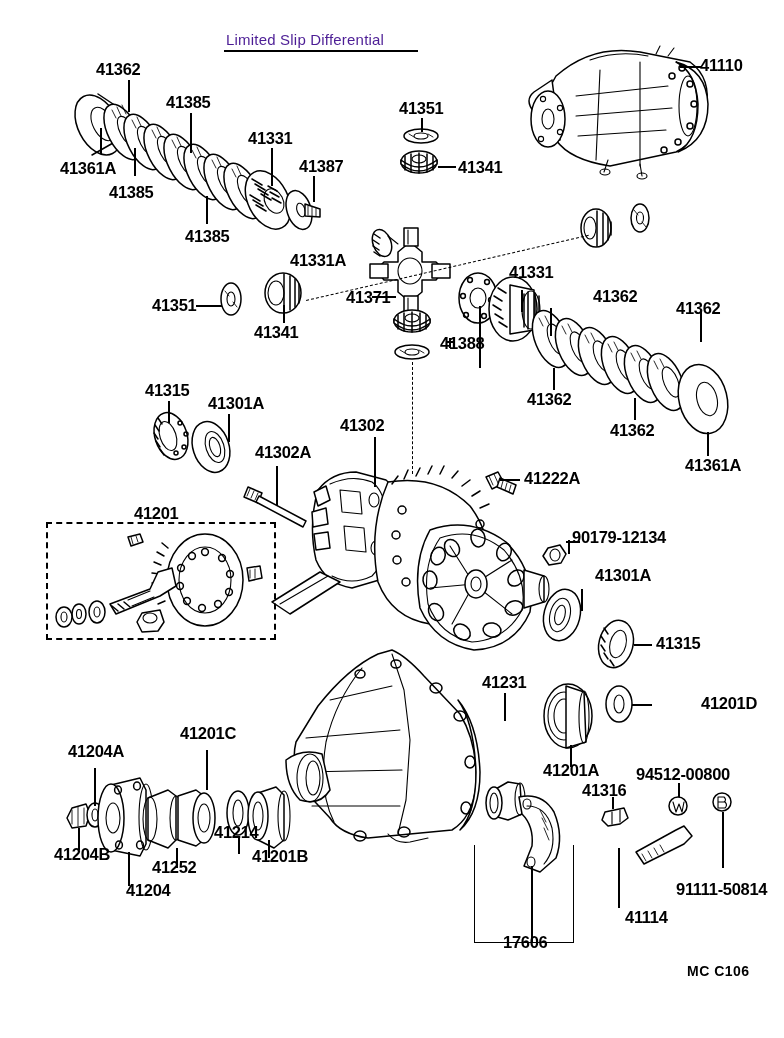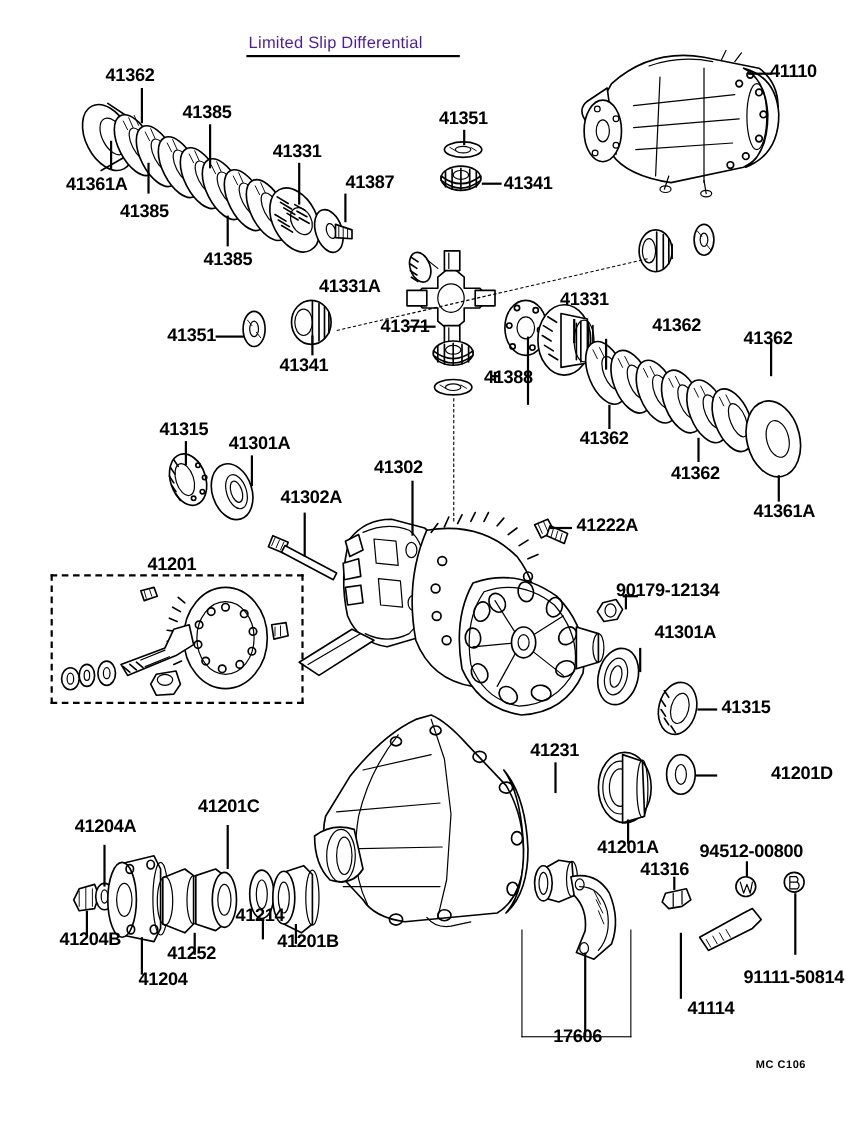--- a/index.html
+++ b/index.html
@@ -57,21 +57,21 @@
     border-top:1.6px dashed #000;
     transform-origin:0 0;
   }
   .axis-v{
     position:absolute;
     border-left:1.6px dashed #000;
   }
   
   .footer{
     position:absolute;
-    font-size:10px;
+    font-size:14px;
     font-weight:bold;
     letter-spacing:.5px;
     color:#000;
     white-space:nowrap;
   }
   
   #art{
     position:absolute;
     left:0;top:0;
     width:784px;height:1038px;
@@ -611,21 +611,21 @@
   <div class="lead v" style="left:176px;top:848px;height:20px;"></div>
   <div class="lead v" style="left:206px;top:750px;height:40px;"></div>
   <div class="lead v" style="left:238px;top:836px;height:18px;"></div>
   <div class="lead v" style="left:268px;top:840px;height:18px;"></div>
 
   <div class="lbl" style="left:96px;top:60px;">41362</div>
   <div class="lbl" style="left:166px;top:93px;">41385</div>
   <div class="lbl" style="left:109px;top:183px;">41385</div>
   <div class="lbl" style="left:185px;top:227px;">41385</div>
   <div class="lbl" style="left:248px;top:129px;">41331</div>
-  <div class="lbl" style="left:314px;top:157px;">41387</div>
+  <div class="lbl" style="left:299px;top:157px;">41387</div>
   <div class="lbl" style="left:60px;top:159px;">41361A</div>
 
   <div class="lbl" style="left:152px;top:296px;">41351</div>
   <div class="lbl" style="left:254px;top:323px;">41341</div>
   <div class="lbl" style="left:399px;top:99px;">41351</div>
   <div class="lbl" style="left:458px;top:158px;">41341</div>
   <div class="lbl" style="left:290px;top:251px;">41331A</div>
   <div class="lbl" style="left:346px;top:288px;">41371</div>
   <div class="lbl" style="left:440px;top:334px;">41388</div>
   <div class="lbl" style="left:509px;top:263px;">41331</div>
@@ -636,21 +636,21 @@
   <div class="lbl" style="left:527px;top:390px;">41362</div>
   <div class="lbl" style="left:610px;top:421px;">41362</div>
   <div class="lbl" style="left:676px;top:299px;">41362</div>
   <div class="lbl" style="left:685px;top:456px;">41361A</div>
 
   <div class="lbl" style="left:145px;top:381px;">41315</div>
   <div class="lbl" style="left:208px;top:394px;">41301A</div>
   <div class="lbl" style="left:340px;top:416px;">41302</div>
   <div class="lbl" style="left:255px;top:443px;">41302A</div>
   <div class="lbl" style="left:524px;top:469px;">41222A</div>
-  <div class="lbl" style="left:560px;top:528px;">90179-12134</div>
+  <div class="lbl" style="left:572px;top:528px;">90179-12134</div>
   <div class="lbl" style="left:595px;top:566px;">41301A</div>
   <div class="lbl" style="left:656px;top:634px;">41315</div>
 
   <div class="lbl" style="left:134px;top:504px;">41201</div>
 
   <div class="lbl" style="left:68px;top:742px;">41204A</div>
   <div class="lbl" style="left:54px;top:845px;">41204B</div>
   <div class="lbl" style="left:126px;top:881px;">41204</div>
   <div class="lbl" style="left:152px;top:858px;">41252</div>
   <div class="lbl" style="left:180px;top:724px;">41201C</div>

